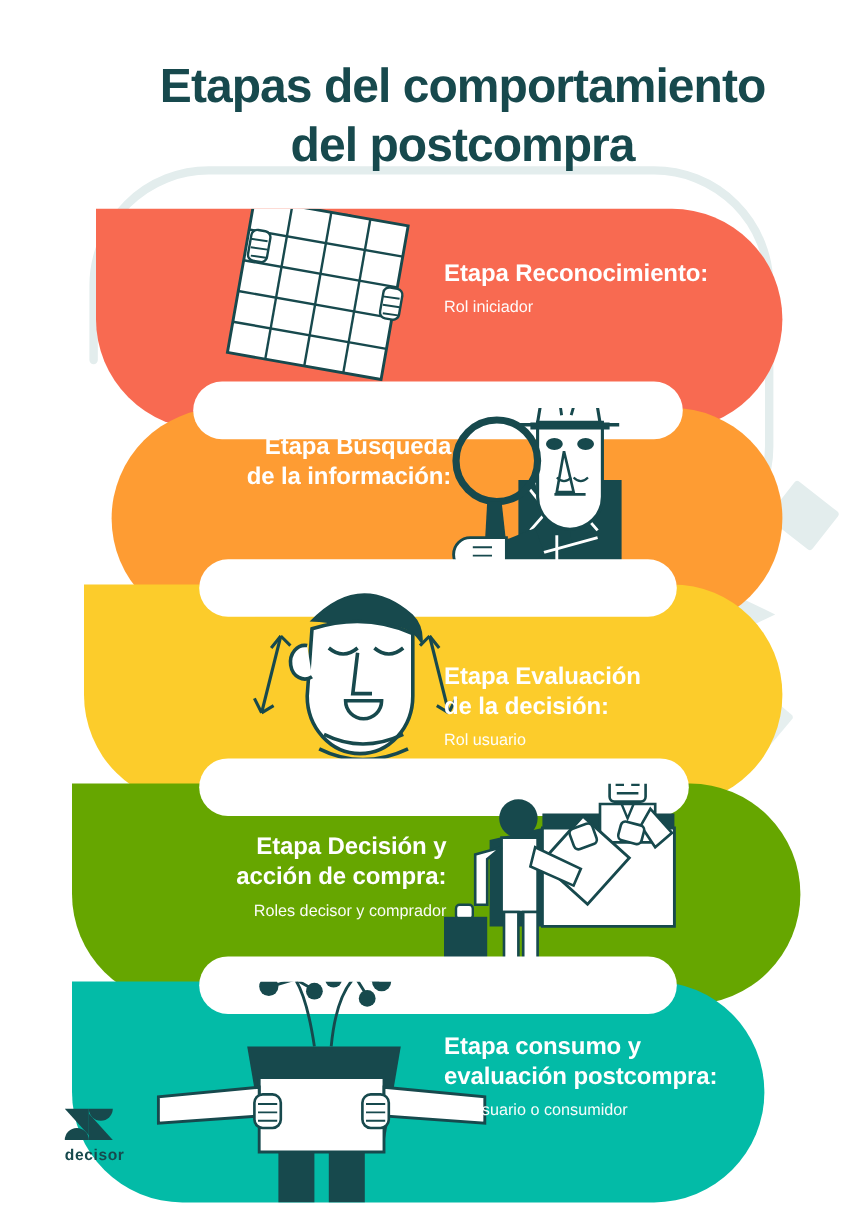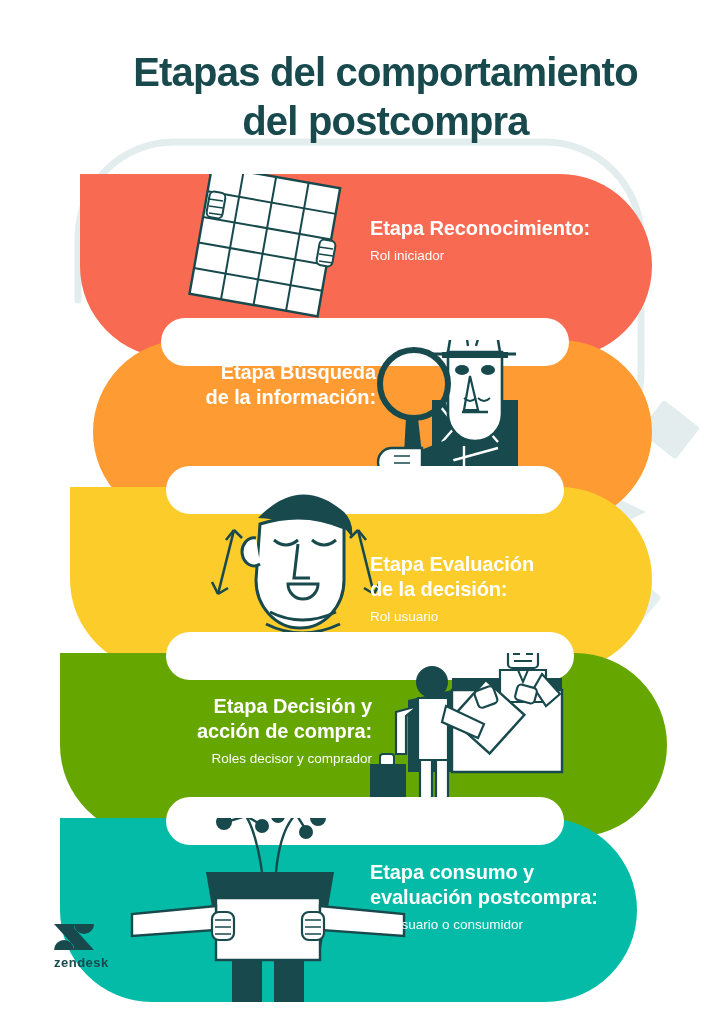--- a/index.html
+++ b/index.html
@@ -364,16 +364,16 @@
     <div class="band-role">Rol usuario o consumidor</div>
   </div>
 
   <div class="logo">
     <svg class="logo-mark" width="44" height="30" viewBox="0 0 44 30">
       <path d="M2 2 H22 V24 L2 2 Z" fill="#17494D"></path>
       <path d="M22 28 H2 a10 10 0 0 1 20 0 Z" fill="#17494D"></path>
       <path d="M42 28 H22 V6 L42 28 Z" fill="#17494D"></path>
       <path d="M22 2 H42 a10 10 0 0 1 -20 0 Z" fill="#17494D"></path>
     </svg>
-    <span class="logo-word">zendesk</span>
+    <span class="logo-word">decisor</span>
   </div>
 
 </div>
 
 </body></html>

